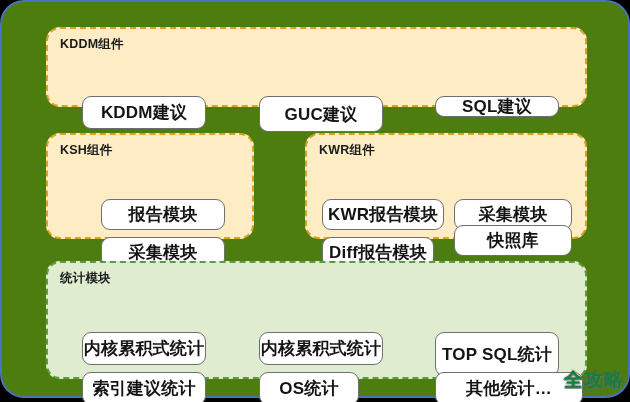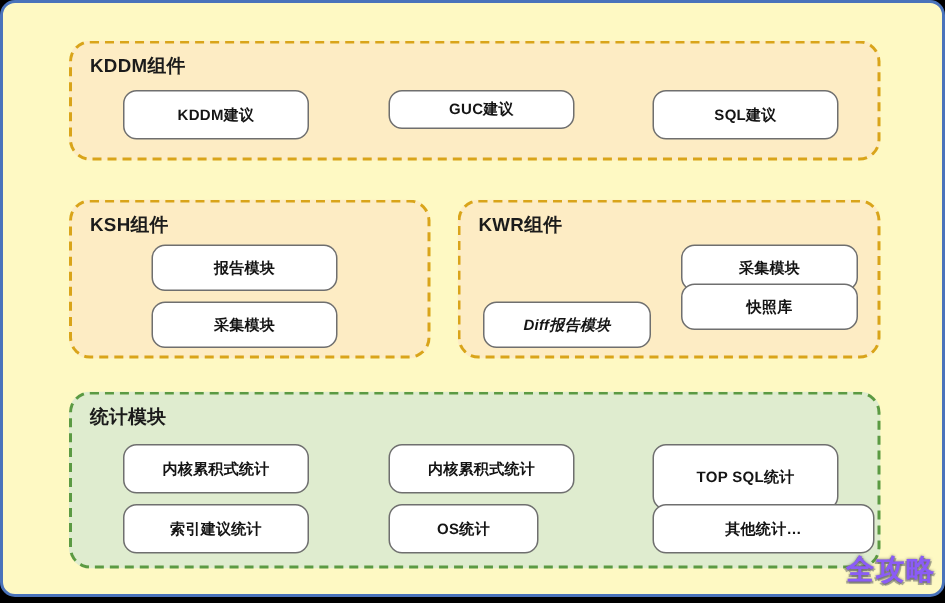--- a/index.html
+++ b/index.html
@@ -22,23 +22,23 @@
   }
 
   
   .outer-panel {
     position: absolute;
     left: 0px;
     top: 0px;
     width: 630px;
     height: 398px;
     box-sizing: border-box;
-    background: #fef9c3;
+    background: #4d7c0f;
     border: 2px solid #4a73bb;
-    border-radius: 10px;
+    border-radius: 24px;
   }
 
   
   .group {
     position: absolute;
     box-sizing: border-box;
     border-radius: 14px;
   }
   .group.amber {
     background: #fdecc4;
@@ -63,25 +63,26 @@
   
   .chip {
     position: absolute;
     box-sizing: border-box;
     background: #ffffff;
     border: 1.6px solid #6f6f6f;
     border-radius: 9px;
     display: flex;
     align-items: center;
     justify-content: center;
-    font-size: 10px;
+    font-size: 17px;
     font-weight: bold;
     color: #141414;
     letter-spacing: 0.2px;
     white-space: nowrap;
+    margin-top: 36px;
   }
 
   
   .watermark {
     position: absolute;
     right: 0px;
     bottom: 0px;
     width: 118px;
     height: 52px;
     overflow: hidden;
@@ -99,61 +100,62 @@
     border-right-color: transparent;
     transform: rotate(-22deg);
     opacity: 0.95;
   }
   .watermark .wm-text {
     position: absolute;
     right: 6px;
     bottom: 9px;
     font-size: 19px;
     font-weight: bold;
-    color: #8b5cf6;
+    color: #15803d;
     letter-spacing: 1px;
     text-shadow:
       0 0 2px rgba(90,90,90,0.85),
       1px 1px 0 rgba(120,120,120,0.6),
       -1px 1px 0 rgba(120,120,120,0.6);
     white-space: nowrap;
   }
 </style>
 </head>
 <body>
 
 <div id="stage">
 
   <div class="outer-panel">
 
     <div class="group amber" style="left:44px; top:25px; width:541px; height:80px;">
       <div class="group-label">KDDM组件</div>
 
       <div class="chip" style="left:34px; top:31px; width:124px; height:33px;">KDDM建议</div>
 
-      <div class="chip" style="left:211px; top:31px; width:124px; height:26px;">GUC建议</div>
+      <div class="chip" style="left:211px; top:31px; width:124px; height:36px;">GUC建议</div>
 
-      <div class="chip" style="left:387px; top:31px; width:124px; height:33px;">SQL建议</div>
+      <div class="chip" style="left:387px; top:31px; width:124px; height:21px;">SQL建议</div>
     </div>
 
-    <div class="group amber" style="left:44px; top:131px; width:241px; height:106px;">
+    <div class="group amber" style="left:44px; top:131px; width:208px; height:106px;">
       <div class="group-label">KSH组件</div>
 
       <div class="chip" style="left:53px; top:28px; width:124px; height:31px;">报告模块</div>
 
       <div class="chip" style="left:53px; top:66px; width:124px; height:31px;">采集模块</div>
     </div>
 
     <div class="group amber" style="left:303px; top:131px; width:282px; height:106px;">
       <div class="group-label">KWR组件</div>
 
+      <div class="chip" style="left:15px; top:28px; width:122px; height:31px;">KWR报告模块</div>
 
       <div class="chip" style="left:147px; top:28px; width:118px; height:31px;">采集模块</div>
 
-      <div class="chip" style="left:15px; top:66px; width:112px; height:31px;font-style:italic;">Diff报告模块</div>
+      <div class="chip" style="left:15px; top:66px; width:112px; height:31px;">Diff报告模块</div>
 
       <div class="chip" style="left:147px; top:54px; width:118px; height:31px;">快照库</div>
     </div>
 
     <div class="group green" style="left:44px; top:259px; width:541px; height:118px;">
       <div class="group-label">统计模块</div>
 
       <div class="chip" style="left:34px; top:33px; width:124px; height:33px;">内核累积式统计</div>
 
       <div class="chip" style="left:211px; top:33px; width:124px; height:33px;">内核累积式统计</div>

